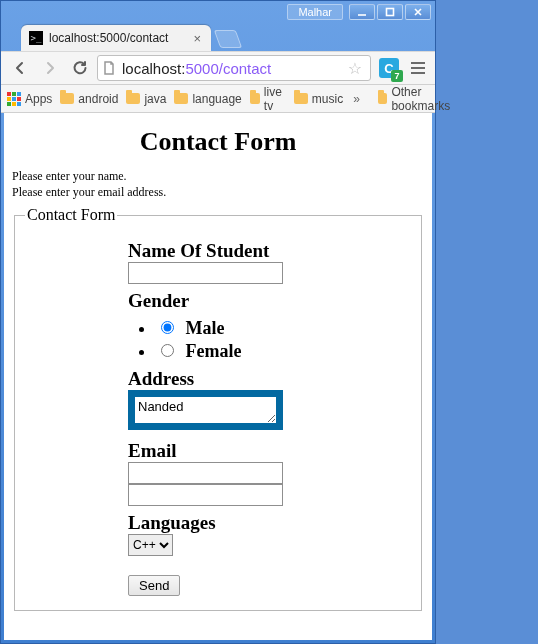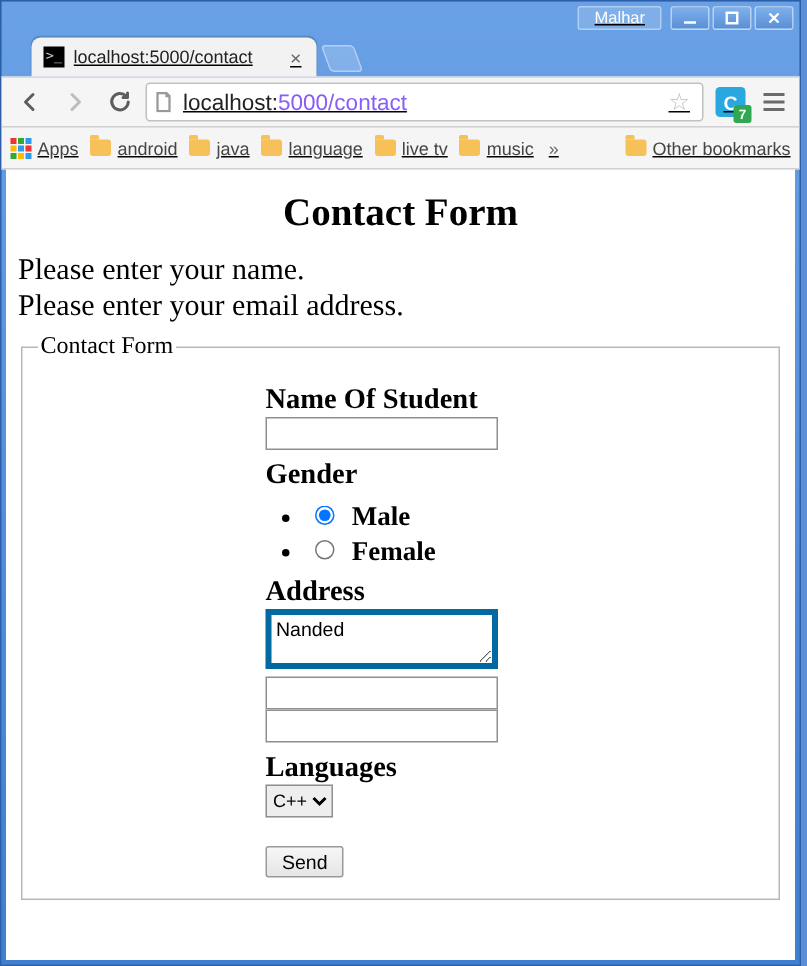--- a/index.html
+++ b/index.html
@@ -16,25 +16,24 @@
   * { box-sizing: border-box; }
   html, body {
     margin: 0; padding: 0;
     width: 538px; height: 644px;
     font-family: "Segoe UI", Arial, sans-serif;
     background: #5a8ed6;
     overflow: hidden;
   }
   
   .win {
-    width: 534px; height: 644px;
+    width: 436px; height: 644px;
     background: linear-gradient(#6aa1e6, #3f7fd0);
     border: 1px solid #2c5fa8;
     position: relative;
-    text-decoration: underline;
   }
   .titlebar {
     height: 22px;
     display: flex;
     justify-content: flex-end;
     align-items: center;
     padding: 0 4px;
     font-size: 11px;
     color: #fff;
   }
@@ -201,37 +200,37 @@
     font-family: "Times New Roman", serif;
     color:#000;
     padding: 6px 8px 12px 8px;
   }
   .page h1 {
     text-align:center;
     font-size:26px;
     margin: 8px 0 12px 0;
     font-weight:bold;
   }
-  .msg { font-size:20px; margin:1px 0;}
+  .msg { font-size:12px; margin:1px 0;}
   fieldset {
     border: 1px solid #b8b8b8;
     margin-top: 6px;
     padding: 10px 10px 14px 10px;
   }
   legend { font-size:16px; padding: 0 2px;}
   .form-inner { width: 180px; margin: 0 auto; }
   .form-inner .lbl { font-size:19px; font-weight:bold; margin-top:6px;}
   .form-inner input[type=text] {
     width: 155px; height:22px;
     border:1px solid #8f8f8f; background:#fff;
     font-size:13px; padding:1px 3px;
   }
   .form-inner textarea {
     width: 155px; height:40px;
-    border:4px solid #0369a1; background:#fff;
+    border:7px solid #0369a1; background:#fff;
     font-family: Arial, sans-serif;
     font-size:13px; padding:2px 3px; resize:both;
   }
   .form-inner ul { margin: 6px 0 6px 0; padding-left: 28px; }
   .form-inner ul li { font-size:18px; font-weight:bold; margin:2px 0;}
   .form-inner li label { margin-left:4px; }
   select.lang {
     height:22px; font-size:12px; border:1px solid #8f8f8f; background:#eee;
   }
   .send-btn {
@@ -383,20 +382,21 @@
           </li>
           <li>
             <input type="radio" name="g" style="">
             <label>Female</label>
           </li>
         </ul>
 
         <div class="lbl">Address</div>
         <textarea style="">Nanded</textarea>
 
+        <div class="lbl">Email</div>
         <input type="text" value="" style="">
 
         <input type="text" value="" style="">
 
         <div class="lbl">Languages</div>
         <select class="lang">
           <option>C++</option>
         </select>
         <br>
         <button class="send-btn">Send</button>

